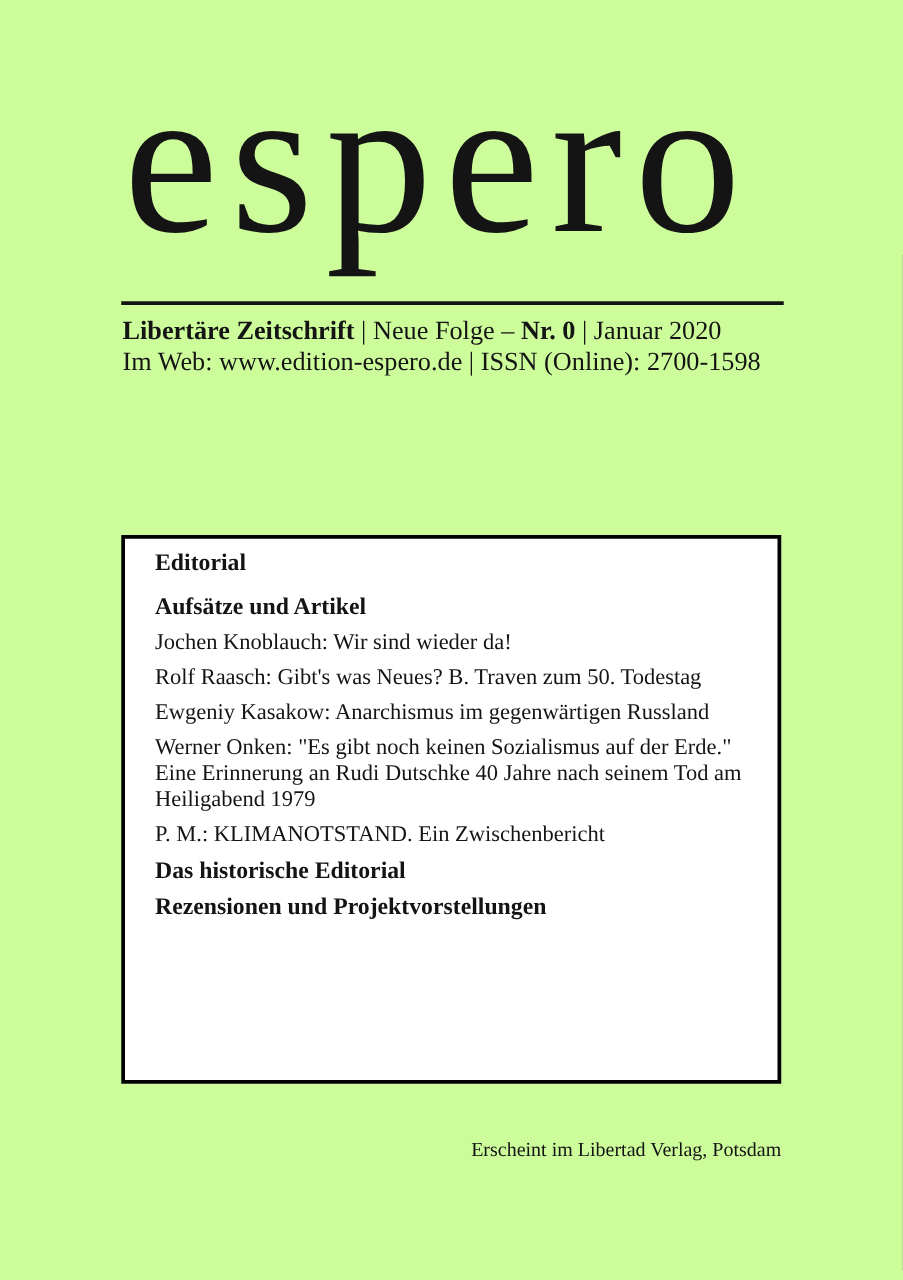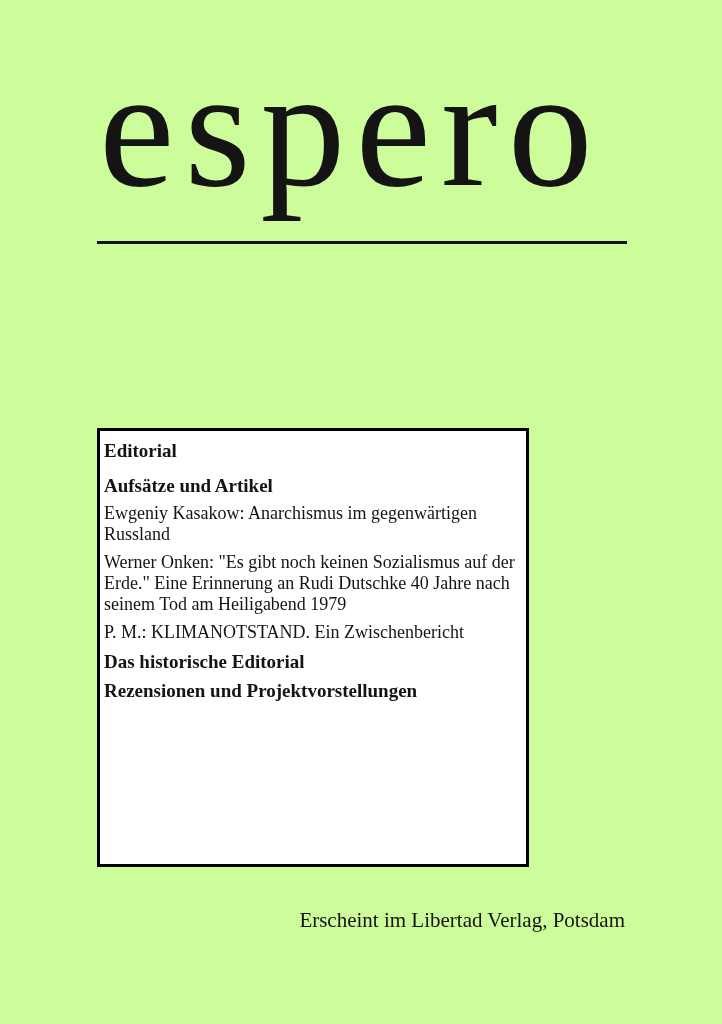--- a/index.html
+++ b/index.html
@@ -50,25 +50,25 @@
     top: 252px;
     width: 530px;
     font-size: 21px;
     line-height: 25px;
   }
   .masthead-subtitle .b { font-weight: 700; }
   .toc-box {
     position: absolute;
     left: 97px;
     top: 428px;
-    width: 432px;
+    width: 528px;
     min-height: 439px;
     background: var(--box-background);
     border: 3px solid var(--border);
-    padding: 9px 5px 12px 4px;
+    padding: 9px 5px 12px 24px;
   }
   .toc-box p { margin: 0; hyphens: none; }
   .toc-section {
     font-size: 19px;
     font-weight: 700;
     line-height: 21px;
     margin: 8px 0 7px !important;
   }
   .toc-section.first {
     margin: 0 0 14px !important;
@@ -80,42 +80,48 @@
   .toc-entry {
     font-size: 18px;
     line-height: 21px;
     margin: 0 0 7px !important;
   }
   .imprint {
     position: absolute;
     top: 908px;
     right: 97px;
     margin: 0;
-    font-size: 21px;
+    font-size: 16px;
     line-height: 25px;
     white-space: nowrap;
     text-align: right;
   }
 </style>
 </head>
 <body>
 
 <div class="page">
 
   <h1 class="masthead-title">espero</h1>
 
   <div class="masthead-rule"></div>
 
+  <div class="masthead-subtitle">
+    <div><span class="b">Libertäre Zeitschrift</span><span> | </span><span>Neue Folge – </span><span class="b">Nr. 0</span><span> | </span><span>Januar 2020</span></div>
+    <div>Im Web: www.edition-espero.de | ISSN (Online): 2700-1598</div>
+  </div>
 
   <div class="toc-box">
     <p class="toc-section first">Editorial</p>
 
     <p class="toc-section">Aufsätze und Artikel</p>
 
+    <p class="toc-entry">Jochen Knoblauch: Wir sind wieder da!</p>
 
+    <p class="toc-entry">Rolf Raasch: Gibt's was Neues? B. Traven zum 50. Todestag</p>
 
     <p class="toc-entry">Ewgeniy Kasakow: Anarchismus im gegenwärtigen Russland</p>
 
     <p class="toc-entry">Werner Onken: "Es gibt noch keinen Sozialismus auf der Erde." Eine Erinnerung an Rudi Dutschke 40 Jahre nach seinem Tod am Heiligabend 1979</p>
 
     <p class="toc-entry">P. M.: KLIMANOTSTAND. Ein Zwischenbericht</p>
 
     <p class="toc-section">Das historische Editorial</p>
 
 

